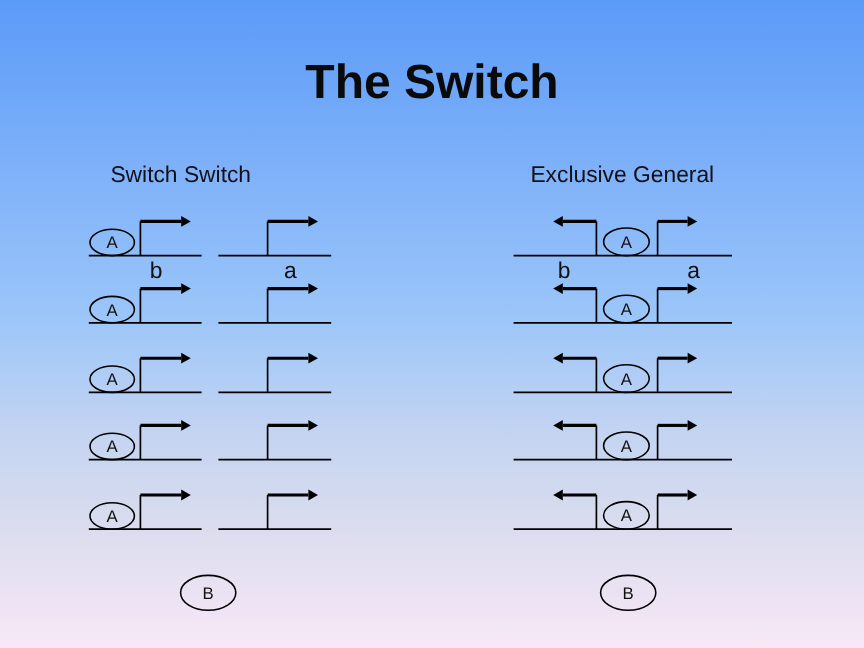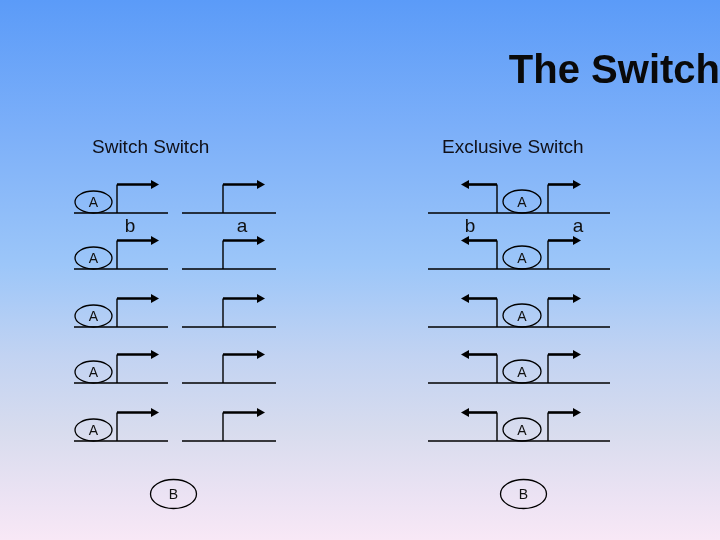--- a/index.html
+++ b/index.html
@@ -12,21 +12,21 @@
       #7db0f9 25%,
       #9cc6f9 49%,
       #c2d3f2 66%,
       #d8dcee 80%,
       #eae2f3 91%,
       #f8e8f6 100%);
     font-family:"Liberation Sans",sans-serif;
   }
   .title{
     position:absolute;top:49px;left:0;width:720px;
-    text-align:right;
+    text-align:center;
     font-size:40px;font-weight:bold;line-height:1.0;
     color:#0a0a0a;letter-spacing:0px;
   }
   .col-heading{
     position:absolute;top:137px;
     font-size:19px;color:#101018;line-height:1.0;
   }
   .heading-left{left:92px;}
   .heading-right{left:442px;}
   .row-svg{position:absolute;overflow:visible;}
@@ -50,21 +50,21 @@
   .port-txt{font-size:19px;}
 </style>
 </head>
 <body>
 
 <div id="slide">
 
   <div class="title">The Switch</div>
 
   <div class="col-heading heading-left">Switch Switch</div>
-  <div class="col-heading heading-right">Exclusive Switch</div>
+  <div class="col-heading heading-right">Exclusive General</div>
 
   <svg class="row-svg row-left top-1" width="205" height="62">
     <line class="thin" x1="0" y1="38" x2="94" y2="38"></line>
     <line class="thin" x1="43" y1="38" x2="43" y2="9.5"></line>
     <g>
       <line class="shaft" x1="43" y1="9.5" x2="77" y2="9.5"></line>
       <polygon points="77,5 77,14 85,9.5"></polygon>
     </g>
     <ellipse class="oval" cx="19.5" cy="27" rx="18.5" ry="11"></ellipse>
     <text class="state-txt" x="19.5" y="32" text-anchor="middle">A</text>

